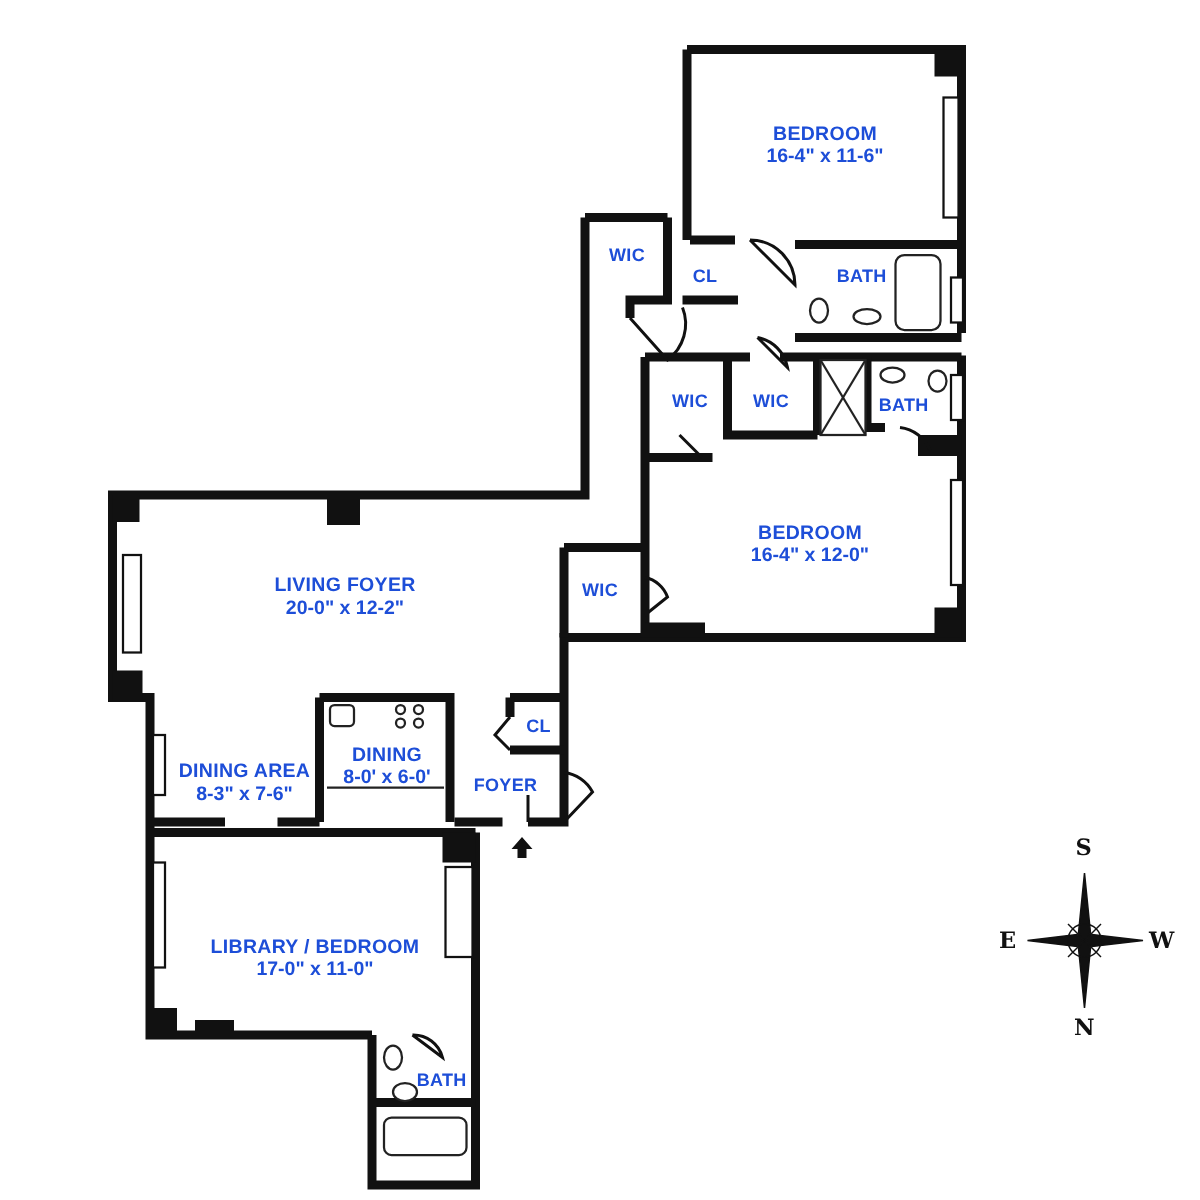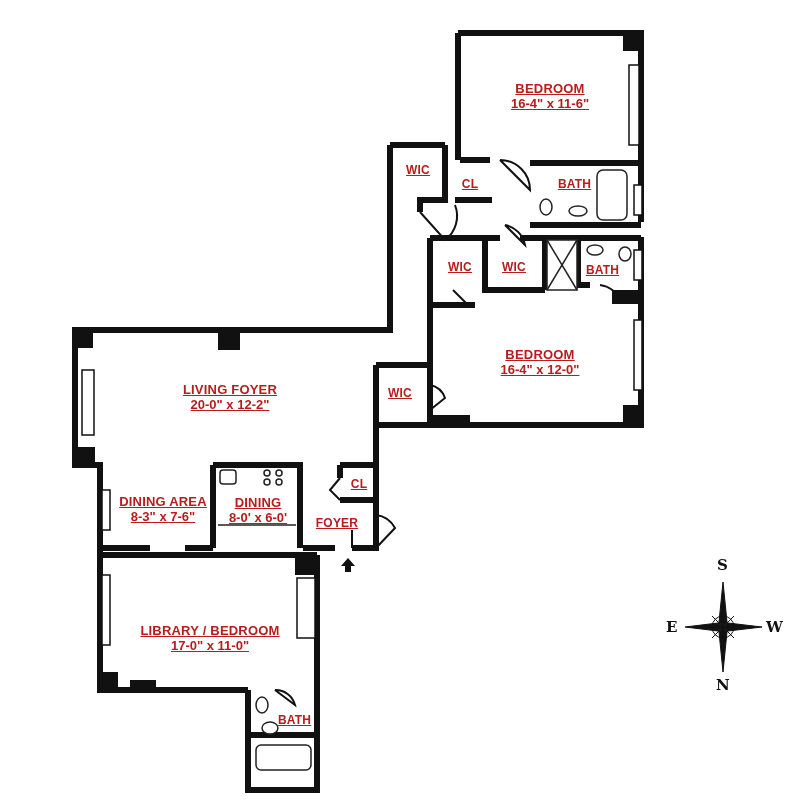--- a/index.html
+++ b/index.html
@@ -1,20 +1,20 @@
 <!DOCTYPE html>
 <html><head>
 <meta charset="utf-8">
 <style>
   html, body { margin: 0; padding: 0; background: #ffffff; }
   body { width: 800px; height: 800px; position: relative; overflow: hidden;
          font-family: "Liberation Sans", sans-serif; }
   #plan { position: absolute; left: 0; top: 0; }
-  .lbl { position: absolute; text-align: center; color: #b91c1c; font-weight: bold;
-         font-family: "Liberation Sans", sans-serif; line-height: 1.15; white-space: nowrap; text-decoration: underline; }
+  .lbl { position: absolute; text-align: center; color: #1d4ed8; font-weight: bold;
+         font-family: "Liberation Sans", sans-serif; line-height: 1.15; white-space: nowrap; }
   .lbl .nm { display: block; font-size: 13px; letter-spacing: 0.2px; }
   .lbl .dm { display: block; font-size: 13px; }
   .small .nm { font-size: 12px; }
   .compass-l { position: absolute; font-family: "DejaVu Serif", serif; font-weight: bold;
                font-size: 15px; color: #111; }
 </style>
 </head>
 <body>
 
 <svg id="plan" width="800" height="800" viewBox="0 0 800 800">
@@ -137,21 +137,21 @@
   <span class="dm">16-4" x 11-6"</span>
 </div>
 <div class="lbl" style="left:470px; top:348px; width:140px;">
   <span class="nm">BEDROOM</span>
   <span class="dm">16-4" x 12-0"</span>
 </div>
 <div class="lbl" style="left:155px; top:383px; width:150px;">
   <span class="nm">LIVING FOYER</span>
   <span class="dm">20-0" x 12-2"</span>
 </div>
-<div class="lbl" style="left:113px; top:495px; width:100px;">
+<div class="lbl" style="left:113px; top:507px; width:100px;">
   <span class="nm">DINING AREA</span>
   <span class="dm">8-3" x 7-6"</span>
 </div>
 <div class="lbl" style="left:218px; top:496px; width:80px;">
   <span class="nm">DINING</span>
   <span class="dm">8-0' x 6-0'</span>
 </div>
 <div class="lbl" style="left:125px; top:624px; width:170px;">
   <span class="nm">LIBRARY / BEDROOM</span>
   <span class="dm">17-0" x 11-0"</span>

